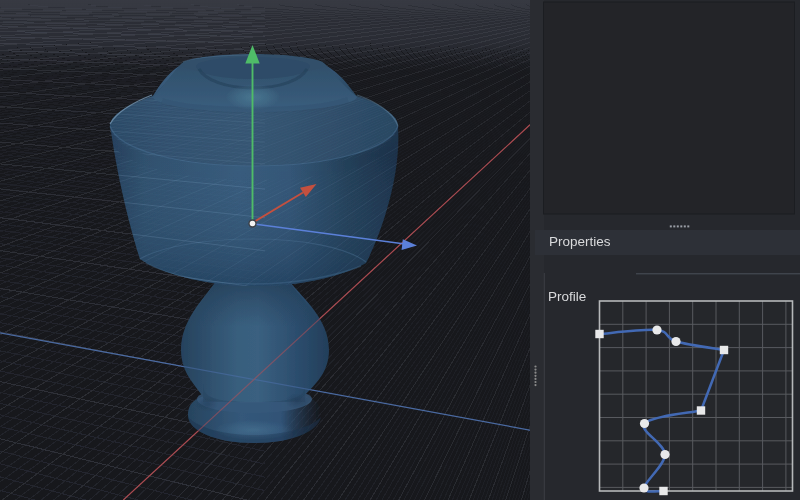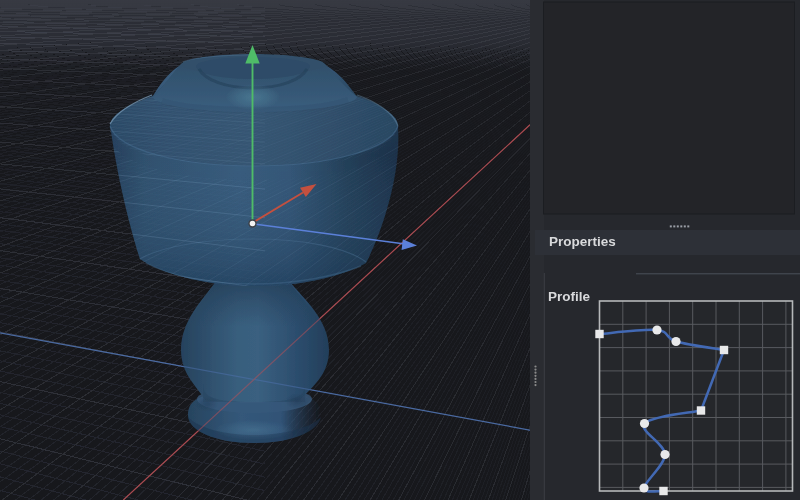--- a/index.html
+++ b/index.html
@@ -1,16 +1,16 @@
 <!DOCTYPE html>
 <html><head><meta charset="utf-8">
 <style>
  html,body{margin:0;padding:0;background:#26282d;width:800px;height:500px;overflow:hidden;
    font-family:"Liberation Sans", sans-serif;}
- #stage{position:relative;width:689px;height:500px;font-weight:bold;}
+ #stage{position:relative;width:689px;height:500px;}
 </style></head>
 <body>
 <div id="stage">
 
 <svg width="531" height="500" viewBox="0 0 531 500" style="position:absolute;left:0;top:0">
 <defs>
  <linearGradient id="shadeG" x1="0" y1="0" x2="1" y2="0">
   <stop offset="0" stop-color="#253f5c"></stop>
   <stop offset="0.12" stop-color="#315270"></stop>
   <stop offset="0.45" stop-color="#395e80"></stop>

